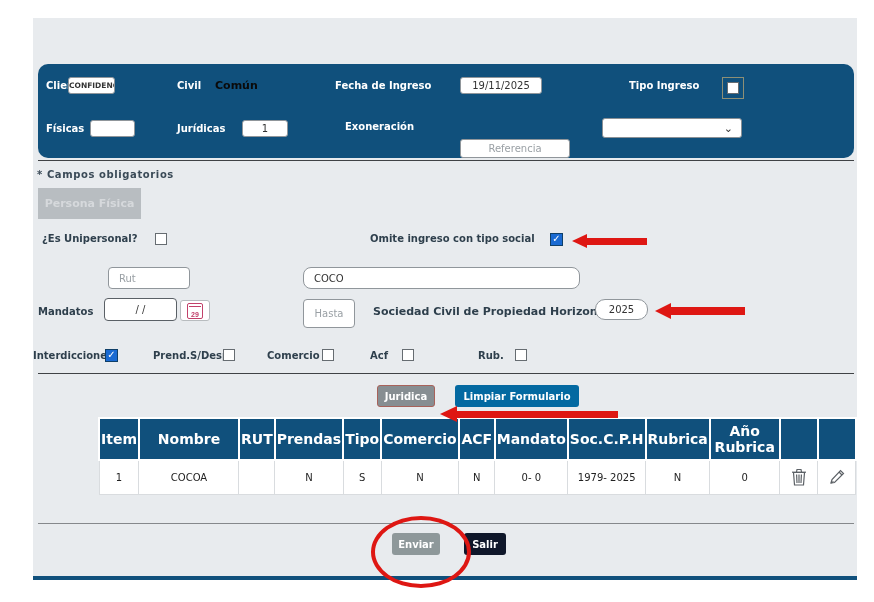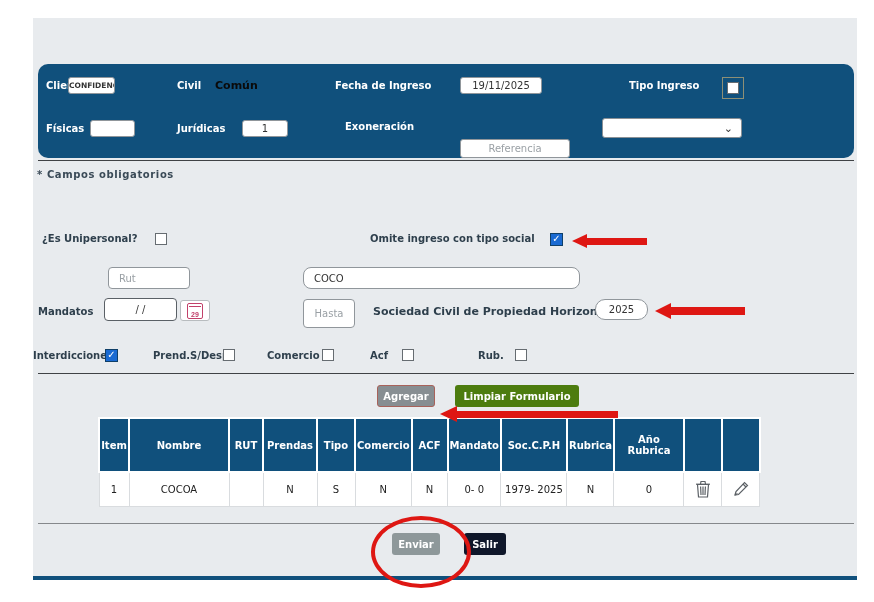--- a/index.html
+++ b/index.html
@@ -64,28 +64,28 @@
              border:1px solid #b8bcbf; border-radius:3px; display:flex; align-items:center; justify-content:center; box-sizing:border-box; }
   .cal-ico { width:14px; height:14px; border:1px solid #c2416a; border-radius:2px; position:relative;
              font-size:7px; color:#c2416a; display:flex; align-items:flex-end; justify-content:center; font-weight:bold; }
   .cal-ico::before { content:""; position:absolute; top:2px; left:1px; right:1px; height:1px; background:#c2416a; }
 
   
   .btn { position:absolute; border:none; border-radius:3px; color:#fff; font-size:10px; font-weight:bold;
          display:flex; align-items:center; justify-content:center; box-sizing:border-box; cursor:pointer;
          font-family:"DejaVu Sans","Liberation Sans",sans-serif; }
   .btn-agregar { left:344px; top:367px; width:58px; height:22px; background:#878e92; border:1px solid #a8625a; }
-  .btn-limpiar { left:422px; top:367px; width:124px; height:22px; background:#4d7c0f; }
+  .btn-limpiar { left:422px; top:367px; width:124px; height:22px; background:#0369a1; }
   .btn-enviar { left:359px; top:515px; width:48px; height:22px; background:#8e989a; }
   .btn-salir { left:431px; top:515px; width:42px; height:22px; background:#0f172a; }
 
   
   .grid { position:absolute; left:65px; top:399px; border-collapse:collapse; table-layout:fixed; }
-  .grid th { background:#10507c; color:#fff; font-size:10px; font-weight:bold; height:21px;
-             border:2px solid #ffffff; padding:15px 1px; }
+  .grid th { background:#10507c; color:#fff; font-size:14px; font-weight:bold; height:21px;
+             border:2px solid #ffffff; padding:4px 1px; }
   .grid td { background:#ffffff; color:#222; font-size:10px; height:33px; border:1px solid #d9dcdf;
              text-align:center; padding:0; }
   .icon-btn { background:none; border:none; cursor:pointer; padding:0; display:inline-flex; align-items:center; justify-content:center; }
 
   
   .arrow { position:absolute; display:flex; align-items:center; z-index:5; pointer-events:none; }
   .arrow .head { width:0; height:0; flex:0 0 auto; }
   .arrow .shaft { flex:1; background:#de1713; }
   .circle { position:absolute; left:338px; top:498px; width:92px; height:64px;
             border:4px solid #de1713; border-radius:50%; z-index:5; pointer-events:none; background:transparent; }
@@ -119,20 +119,23 @@
       <input class="tbox" style="left: 422px; top: 55px; width: 110px; height: 19px; margin-top: 20px;" placeholder="Referencia">
       <div class="sel" style="left:564px; top:54px; width:140px; height:20px;">
         <span style="font-size:11px; color:#333;">⌄</span>
       </div>
     </div>
 
     <div class="divider" style="left:5px; top:142px; width:816px; background:#3f4245;"></div>
 
     <div class="note">* Campos obligatorios</div>
 
+    <div class="tab inactive">
+      <span>Persona Física</span>
+    </div>
 
     <span class="flabel" style="left:9px; top:215px;">¿Es Unipersonal?</span>
     <span class="cb" style="left:122px; top:215px;"></span>
 
     <span class="flabel" style="left:337px; top:215px;">Omite ingreso con tipo social</span>
     <span class="cb checked" style="left:517px; top:215px; width:13px; height:13px;"></span>
 
     <div class="arrow" style="left:539px; top:216px; width:75px; height:14px;">
       <span class="head" style="border-top:7px solid transparent; border-bottom:7px solid transparent; border-right:15px solid #de1713;"></span>
       <span class="shaft" style="height:7px;"></span>
@@ -162,21 +165,21 @@
     <span class="flabel" style="left:234px; top:332px;">Comercio</span>
     <span class="cb" style="left:289px; top:331px;"></span>
     <span class="flabel" style="left:337px; top:332px;">Acf</span>
     <span class="cb" style="left:369px; top:331px;"></span>
     <span class="flabel" style="left:445px; top:332px;">Rub.</span>
     <span class="cb" style="left:482px; top:331px;"></span>
 
     <div class="divider" style="left:5px; top:355px; width:816px; background:#3f4245;"></div>
 
     <button class="btn btn-agregar">
-      <span>Agregar</span>
+      <span>Juridica</span>
     </button>
     <button class="btn btn-limpiar">
       <span>Limpiar Formulario</span>
     </button>
 
     <div class="arrow" style="left:407px; top:388px; width:178px; height:16px;">
       <span class="head" style="border-top:8px solid transparent; border-bottom:8px solid transparent; border-right:17px solid #de1713;"></span>
       <span class="shaft" style="height:7px;"></span>
     </div>
 

